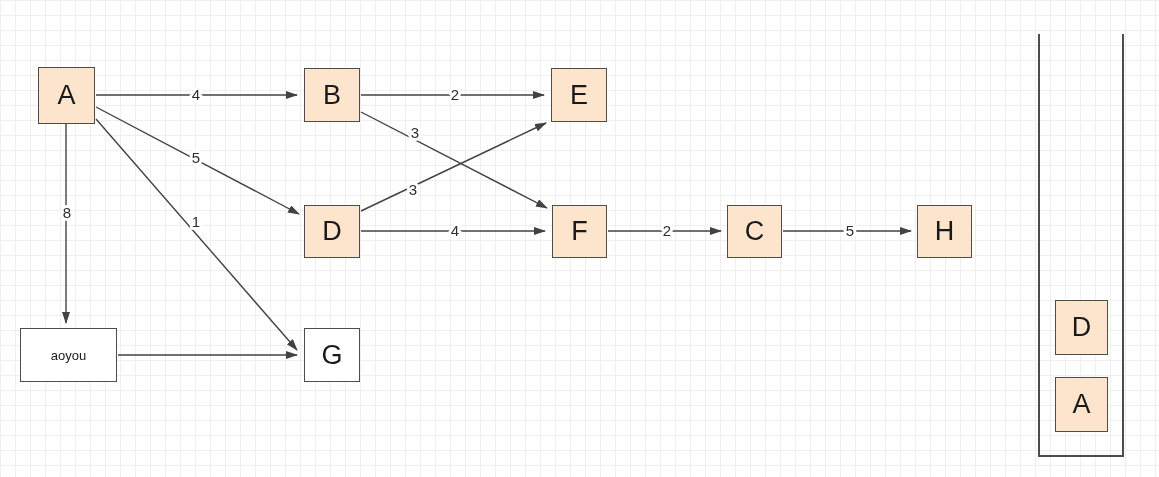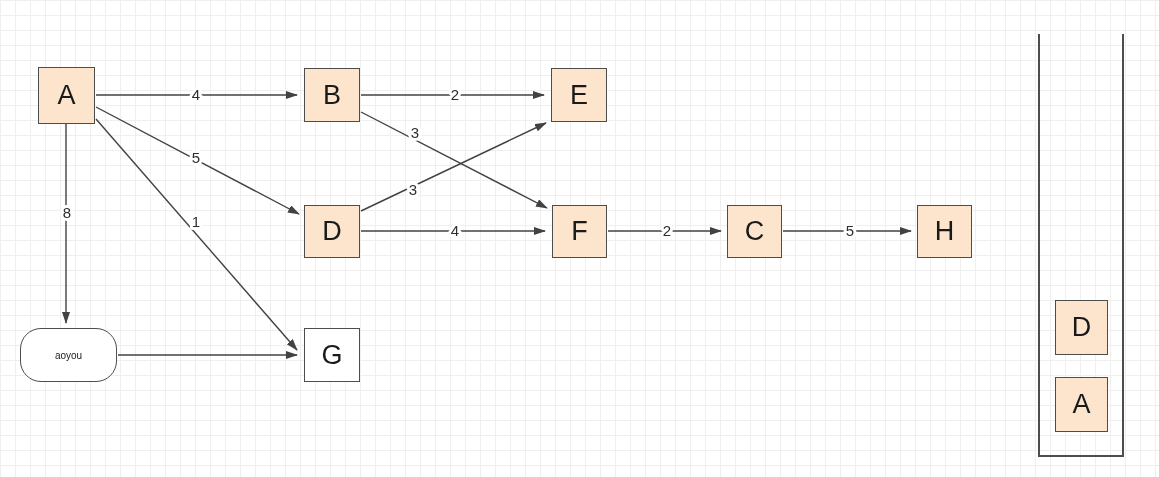--- a/index.html
+++ b/index.html
@@ -52,21 +52,21 @@
     align-items: center;
     justify-content: center;
     background: #fce5cc;
     border: 1px solid #4d4d4d;
     font-size: 27px;
     color: #1a1a1a;
     cursor: move;
     user-select: none;
   }
   .node.white { background: #ffffff; }
-  .node.small-text { font-size: 10px; border-radius: 21px; }
+  .node.small-text { font-size: 13px; }
 
   #node-A   { left: 38px;   top: 67px;  width: 57px; height: 57px; }
   #node-B   { left: 304px;  top: 68px;  width: 56px; height: 54px; }
   #node-E   { left: 551px;  top: 68px;  width: 56px; height: 54px; }
   #node-D   { left: 304px;  top: 205px; width: 56px; height: 53px; }
   #node-F   { left: 552px;  top: 205px; width: 55px; height: 53px; }
   #node-C   { left: 727px;  top: 205px; width: 55px; height: 53px; }
   #node-H   { left: 917px;  top: 205px; width: 55px; height: 53px; }
   #node-aoyou { left: 20px; top: 328px; width: 97px; height: 54px; }
   #node-G   { left: 304px;  top: 328px; width: 56px; height: 54px; }

